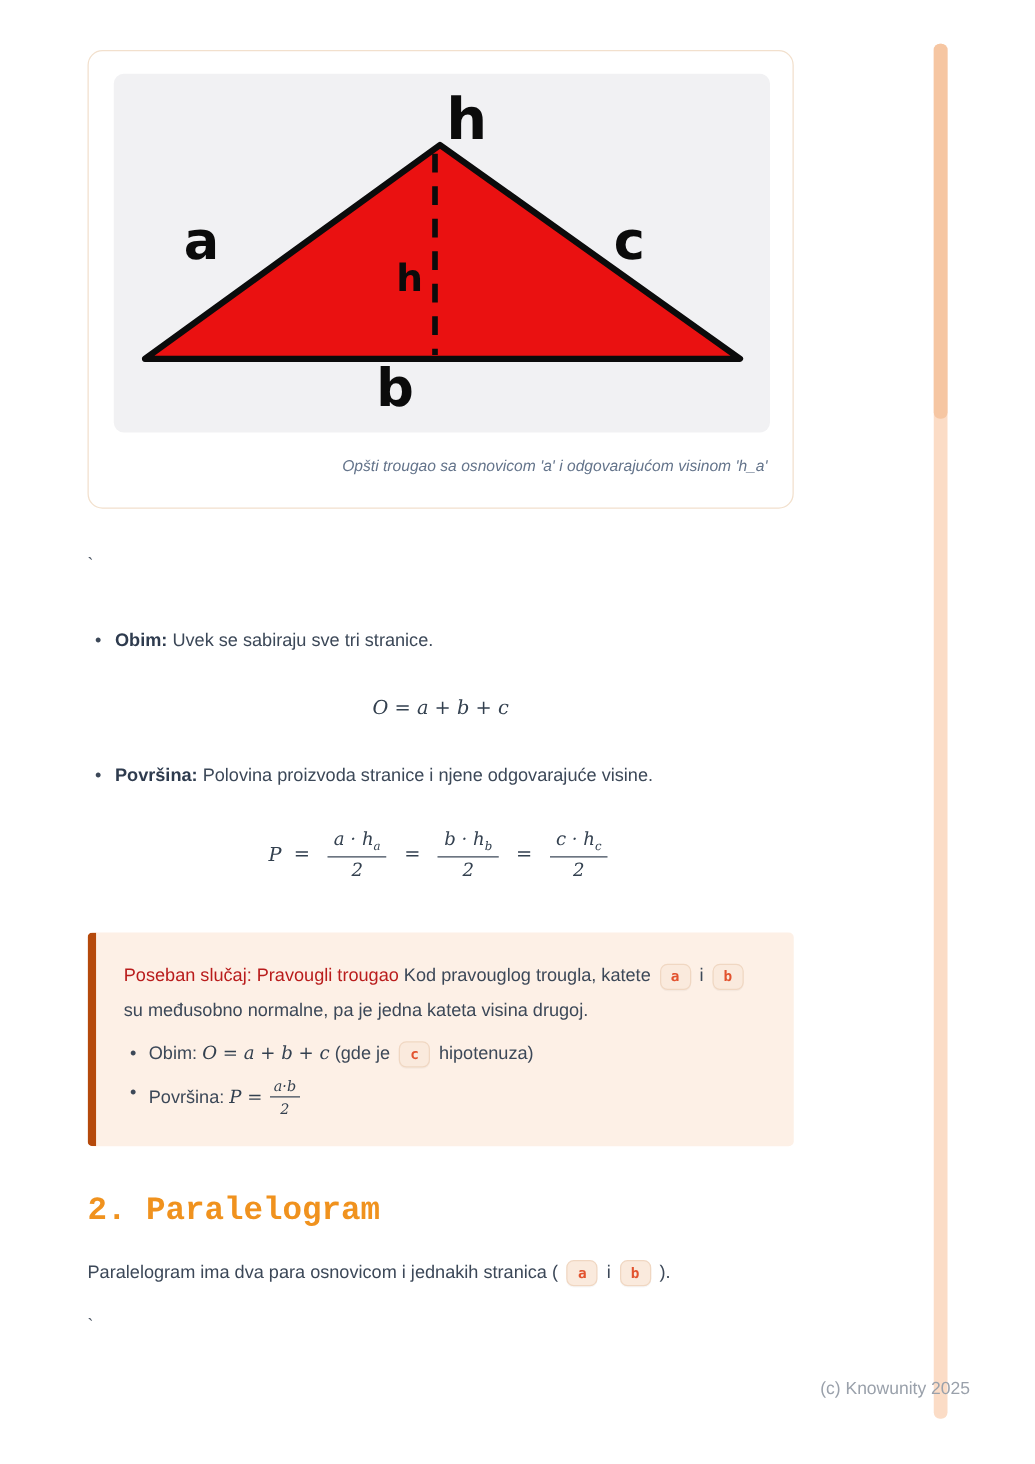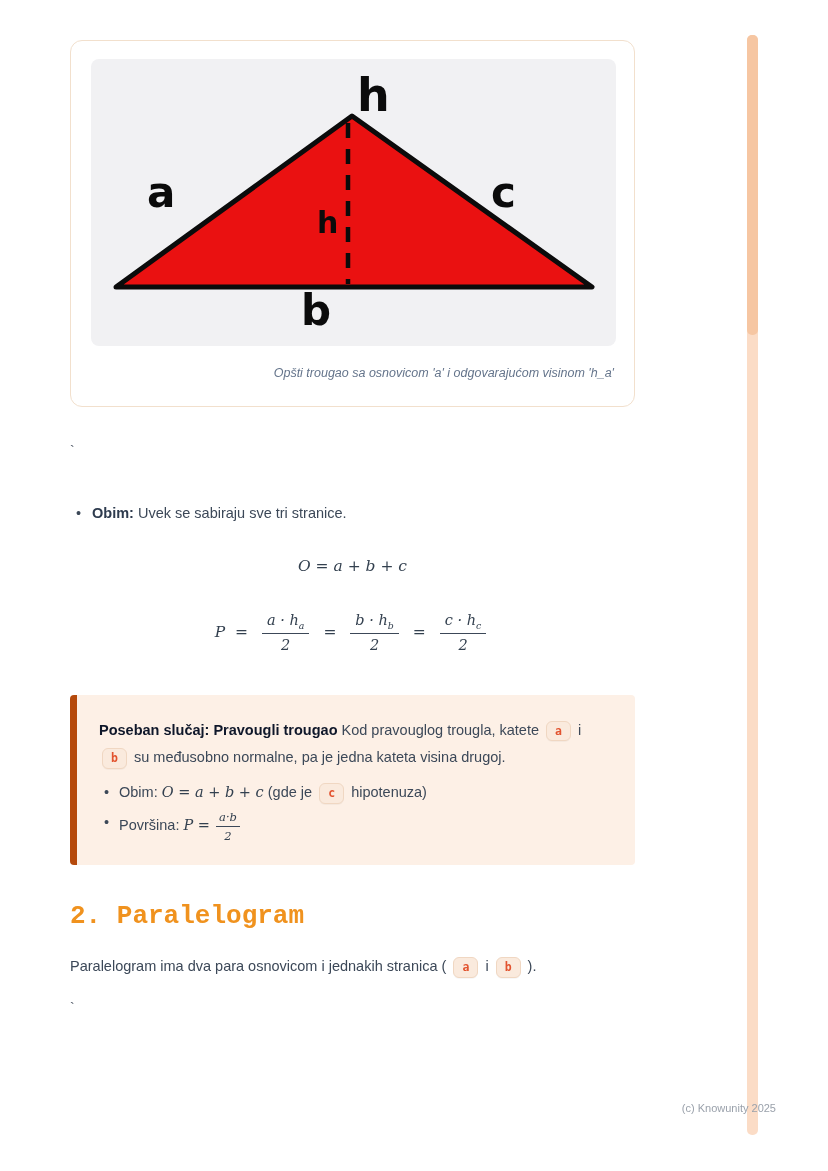--- a/index.html
+++ b/index.html
@@ -114,21 +114,21 @@
   .callout {
     margin-top: 40px;
     width: 565px;
     background: #fdf0e6;
     border-left: 7px solid #b5490b;
     border-radius: 4px;
     padding: 22px 28px 16px 22px;
     font-size: 14.5px;
     line-height: 1.9;
   }
-  .callout .callout-title { font-weight: bold; color: #0f172a; }
+  .callout .callout-title { font-weight: normal; color: #b91c1c; }
   ul.callout-bullets {
     list-style: none;
     margin-top: 8px;
   }
   ul.callout-bullets li {
     position: relative;
     padding-left: 20px;
     margin-bottom: 6px;
     line-height: 1.7;
   }
@@ -196,21 +196,21 @@
     height: 300px;
     background: #f6c6a2;
     border-radius: 5px;
   }
 
   
   .footer {
     position: absolute;
     top: 1102px;
     right: 52px;
-    font-size: 11px;
+    font-size: 14px;
     color: #9aa1ab;
   }
 </style>
 </head>
 <body>
 
 <div class="page">
   <div class="content">
 
     <div class="figure-card">
@@ -232,20 +232,26 @@
 
     <ul class="bullets">
       <li>
         <span class="term">Obim:</span>
         <span>Uvek se sabiraju sve tri stranice.</span>
       </li>
     </ul>
 
     <div class="formula formula-perimeter">O = a + b + c</div>
 
+    <ul class="bullets" style="margin-top:0;">
+      <li>
+        <span class="term">Površina:</span>
+        <span>Polovina proizvoda stranice i njene odgovarajuće visine.</span>
+      </li>
+    </ul>
 
     <div class="formula formula-area">
       <span class="mvar">P</span>
       <span class="mop">=</span>
       <span class="frac">
         <span class="num"><span class="mvar">a</span> <span>·</span> <span class="mvar">h</span><sub>a</sub></span>
         <span class="den">2</span>
       </span>
       <span class="mop">=</span>
       <span class="frac">

